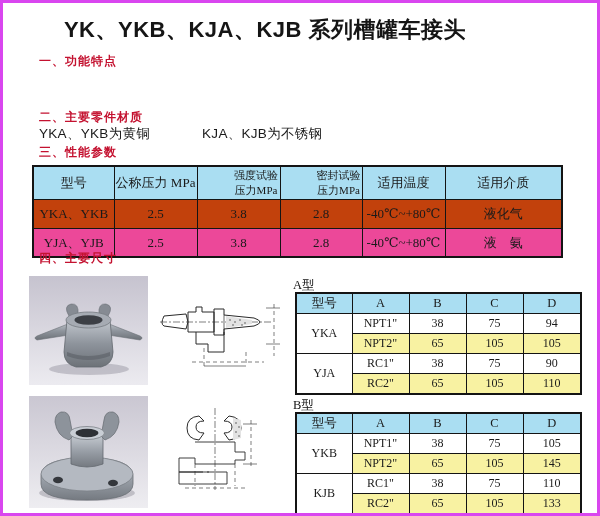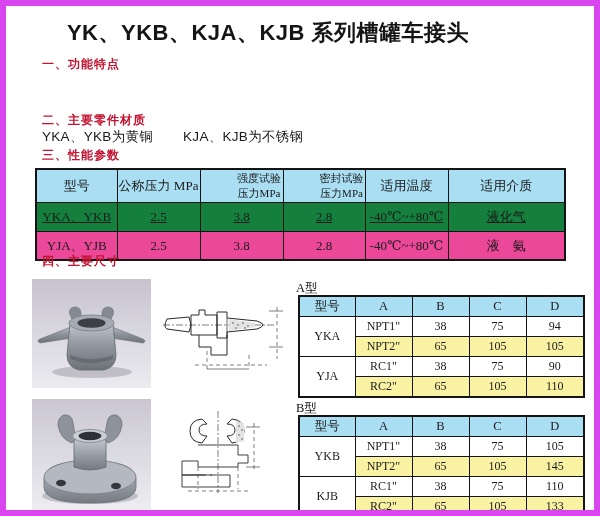--- a/index.html
+++ b/index.html
@@ -1,44 +1,44 @@
 <!DOCTYPE html>
 <html><head>
 <meta charset="utf-8">
 <style>
   html,body{margin:0;padding:0;background:#f3f3f3;}
   .page{
     position:relative;width:600px;height:516px;margin:0 auto;
-    background:#ffffff;border:6px solid #d946ef;box-sizing:border-box;
+    background:#ffffff;border:3px solid #d946ef;box-sizing:border-box;
     font-family:"Liberation Sans","DejaVu Sans",sans-serif;color:#1a1a1a;
     overflow:hidden;
   }
   .title{
     position:absolute;top:12px;left:0;width:524px;text-align:center;
     font-size:22px;font-weight:bold;letter-spacing:0.5px;color:#151515;
   }
   .sec-h{
     position:absolute;left:36px;color:#c41230;font-weight:bold;
     font-size:12px;letter-spacing:1px;white-space:nowrap;
   }
   .para{
     position:absolute;left:5px;top:65px;width:589px;
     font-size:13.5px;line-height:19px;text-indent:2.2em;letter-spacing:0.4px;
   }
   .materials{position:absolute;left:36px;top:122px;font-size:13.5px;letter-spacing:0.3px;white-space:nowrap;}
-  .materials .gap{margin-left:30px;}
+  .materials .gap{margin-left:52px;}
 
   table{border-collapse:collapse;table-layout:fixed;}
   th,td{border:1px solid #141414;text-align:center;vertical-align:middle;
         font-family:"Liberation Serif","DejaVu Serif",serif;overflow:hidden;}
   .perf-table{position:absolute;left:29px;top:162px;width:529px;border:2px solid #141414;}
   .perf-table th{background:#aadef2;font-weight:normal;font-size:13px;height:23px;}
   .perf-table th.small{font-size:11px;padding-left:36px;}
   .perf-table td{font-size:13px;}
-  .perf-table tr.r1 td{height:26px;background:#15803d;text-decoration:underline;}
+  .perf-table tr.r1 td{height:26px;background:#c2410c;}
   .perf-table tr.r2 td{height:25px;background:#ec4899;}
 
   .dim-label{position:absolute;left:290px;font-size:12.5px;
              font-family:"Liberation Serif","DejaVu Serif",serif;color:#111;text-align:center;}
   .dim-table{position:absolute;left:292px;width:285px;border:2px solid #141414;}
   .dim-table th{background:#aadef2;font-weight:normal;font-size:12.5px;height:17px;}
   .dim-table td{font-size:12px;height:17px;background:#ffffff;}
   .dim-table tr.yellow td{background:#f8f2a2;}
   .dim-table td.model{background:#ffffff;}
 

